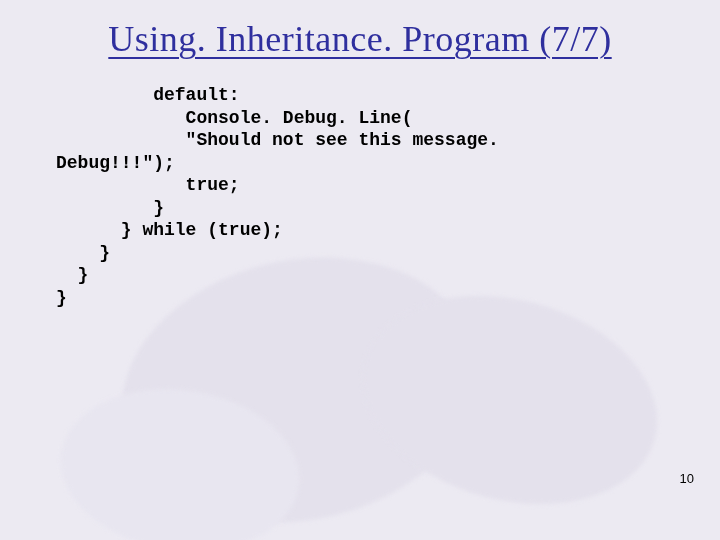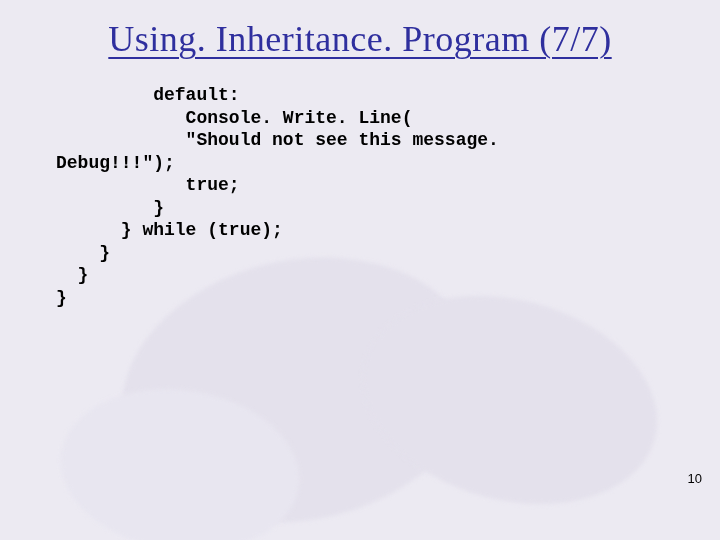--- a/index.html
+++ b/index.html
@@ -48,39 +48,39 @@
     font-size: 18px;
     font-weight: bold;
     color: #000;
     white-space: pre;
     margin-top: 24px;
     margin-left: 56px;
     line-height: 1.25;
   }
   .page-number {
     position: absolute;
-    right: 18px;
+    right: 26px;
     bottom: 14px;
     font-family: Arial, sans-serif;
     font-size: 13px;
     color: #000;
   }
 </style>
 </head>
 <body>
 
 <div class="bg-shape s1"></div>
 <div class="bg-shape s2"></div>
 <div class="bg-shape s3"></div>
 
 <div class="slide">
   <div class="title">Using. Inheritance. Program (7/7)</div>
 
   <div class="code"><span>         default:</span>
-<span>            Console. Write. Line(</span>
+<span>            Console. Debug. Line(</span>
 <span>            "Should not see this message.</span>
 <span>Debug!!!");</span>
 <span>            true;</span>
 <span>         }</span>
 <span>      } while (true);</span>
 <span>    }</span>
 <span>  }</span>
 <span>}</span></div>
 
   <div class="page-number">10</div>

